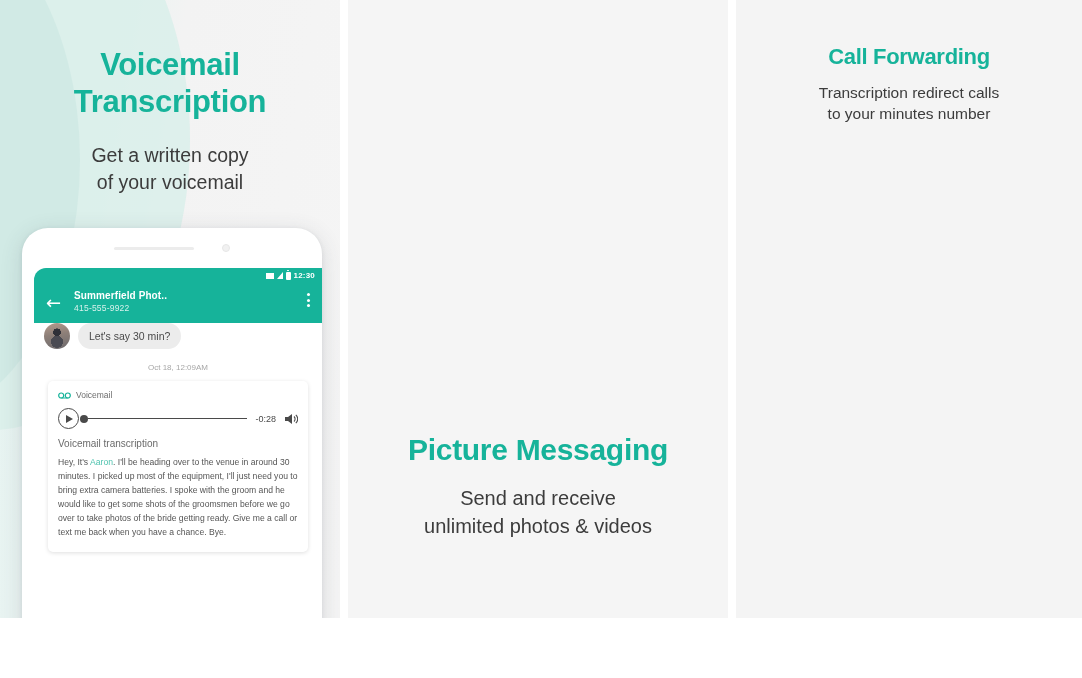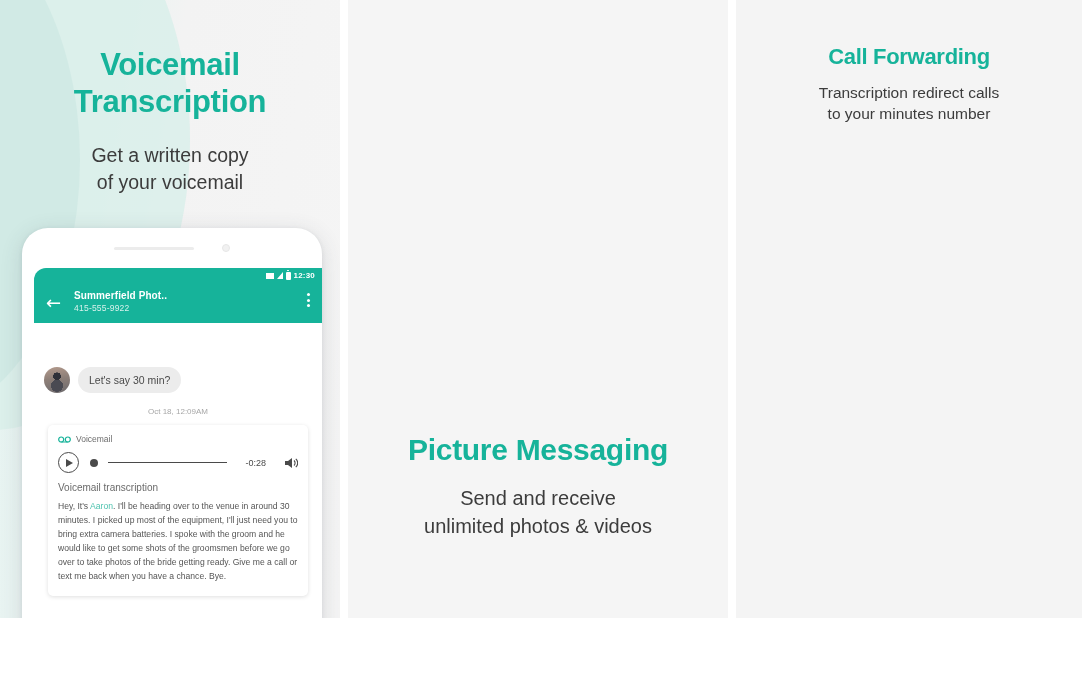--- a/index.html
+++ b/index.html
@@ -86,21 +86,21 @@
   .back-arrow {
     color:#fff; font-size:18px; line-height:1; margin-right:13px; margin-top:4px;
     font-family:"DejaVu Sans", sans-serif;
   }
   .appbar-txt { flex:1; }
   .appbar-title { color:#fff; font-size:10px; font-weight:bold; letter-spacing:.1px; }
   .appbar-sub { color:#d6f2ec; font-size:8.5px; margin-top:2px; letter-spacing:.2px;}
   .kebab { width:3px; margin-top:3px; display:flex; flex-direction:column; gap:2.5px; }
   .kebab i { width:3px;height:3px;border-radius:50%;background:#fff;display:block; }
 
-  .chatbody { padding: 12px 10px 0 10px; margin-top: 32px; }
+  .chatbody { padding: 0 10px 0 10px; }
   .msg-row { display:flex; align-items:flex-start; gap:8px; }
   .avatar-sm {
     width:26px; height:26px; border-radius:50%; flex:0 0 26px;
     background:
       radial-gradient(circle at 50% 72%, #4a4a52 0 26%, rgba(0,0,0,0) 27%),
       radial-gradient(circle at 50% 36%, #2f3038 0 18%, rgba(0,0,0,0) 19%),
       linear-gradient(170deg,#b59b8d 0%, #8d7f78 45%, #6d6a6d 100%);
   }
   .bubble-in {
     background:#ececec; color:#4a4a4a; font-size:10.5px;
@@ -108,21 +108,21 @@
   }
   .chat-date { text-align:center; color:#a7a7a7; font-size:8px; margin:14px 0 9px 0; }
 
   .vm-card {
     margin: 0 4px; background:#fff; border-radius:5px;
     box-shadow:0 1px 4px rgba(0,0,0,.13);
     padding:9px 10px 12px 10px;
   }
   .vm-head { display:flex; align-items:center; gap:5px; }
   .vm-label { color:#6d6d6d; font-size:8.5px; }
-  .vm-player { display:flex; align-items:center; gap:10px; margin:8px 0 9px 0; }
+  .vm-player { display:flex; align-items:center; gap:0; margin:8px 0 9px 0; }
   .play-btn {
     width:21px;height:21px;border-radius:50%;border:1.4px solid #4a4a4a;
     display:flex;align-items:center;justify-content:center;flex:0 0 21px;
   }
   .play-tri { width:0;height:0;border-left:7px solid #4a4a4a;border-top:4.5px solid transparent;border-bottom:4.5px solid transparent;margin-left:2px;}
   .scrub-knob { width:8px;height:8px;border-radius:50%;background:#4a4a4a;margin-left:1px;flex:0 0 8px;}
   .scrub-track { flex:1; height:1.6px; background:#4a4a4a; }
   .vm-time { color:#4a4a4a; font-size:9px; margin:0 9px 0 8px; }
   .vm-title2 { color:#6b6b6b; font-size:10px; margin-bottom:7px;}
   .vm-body { color:#555; font-size:8.6px; line-height:1.62; }

